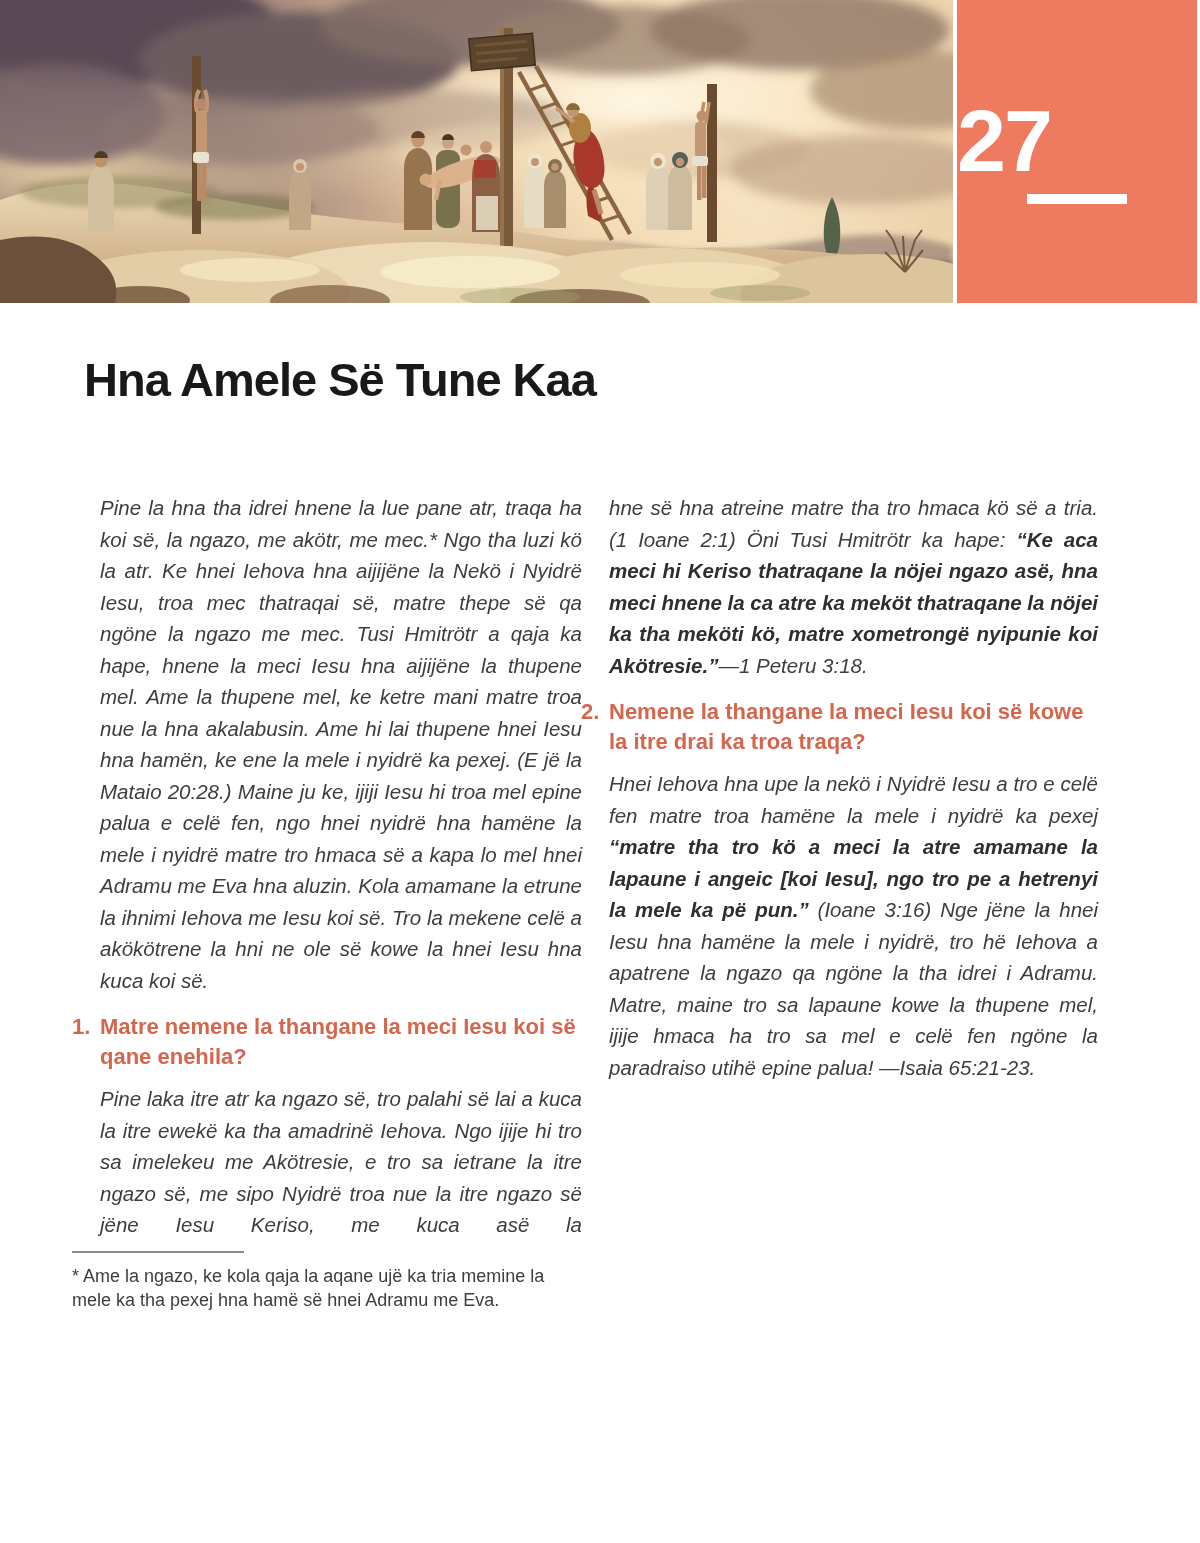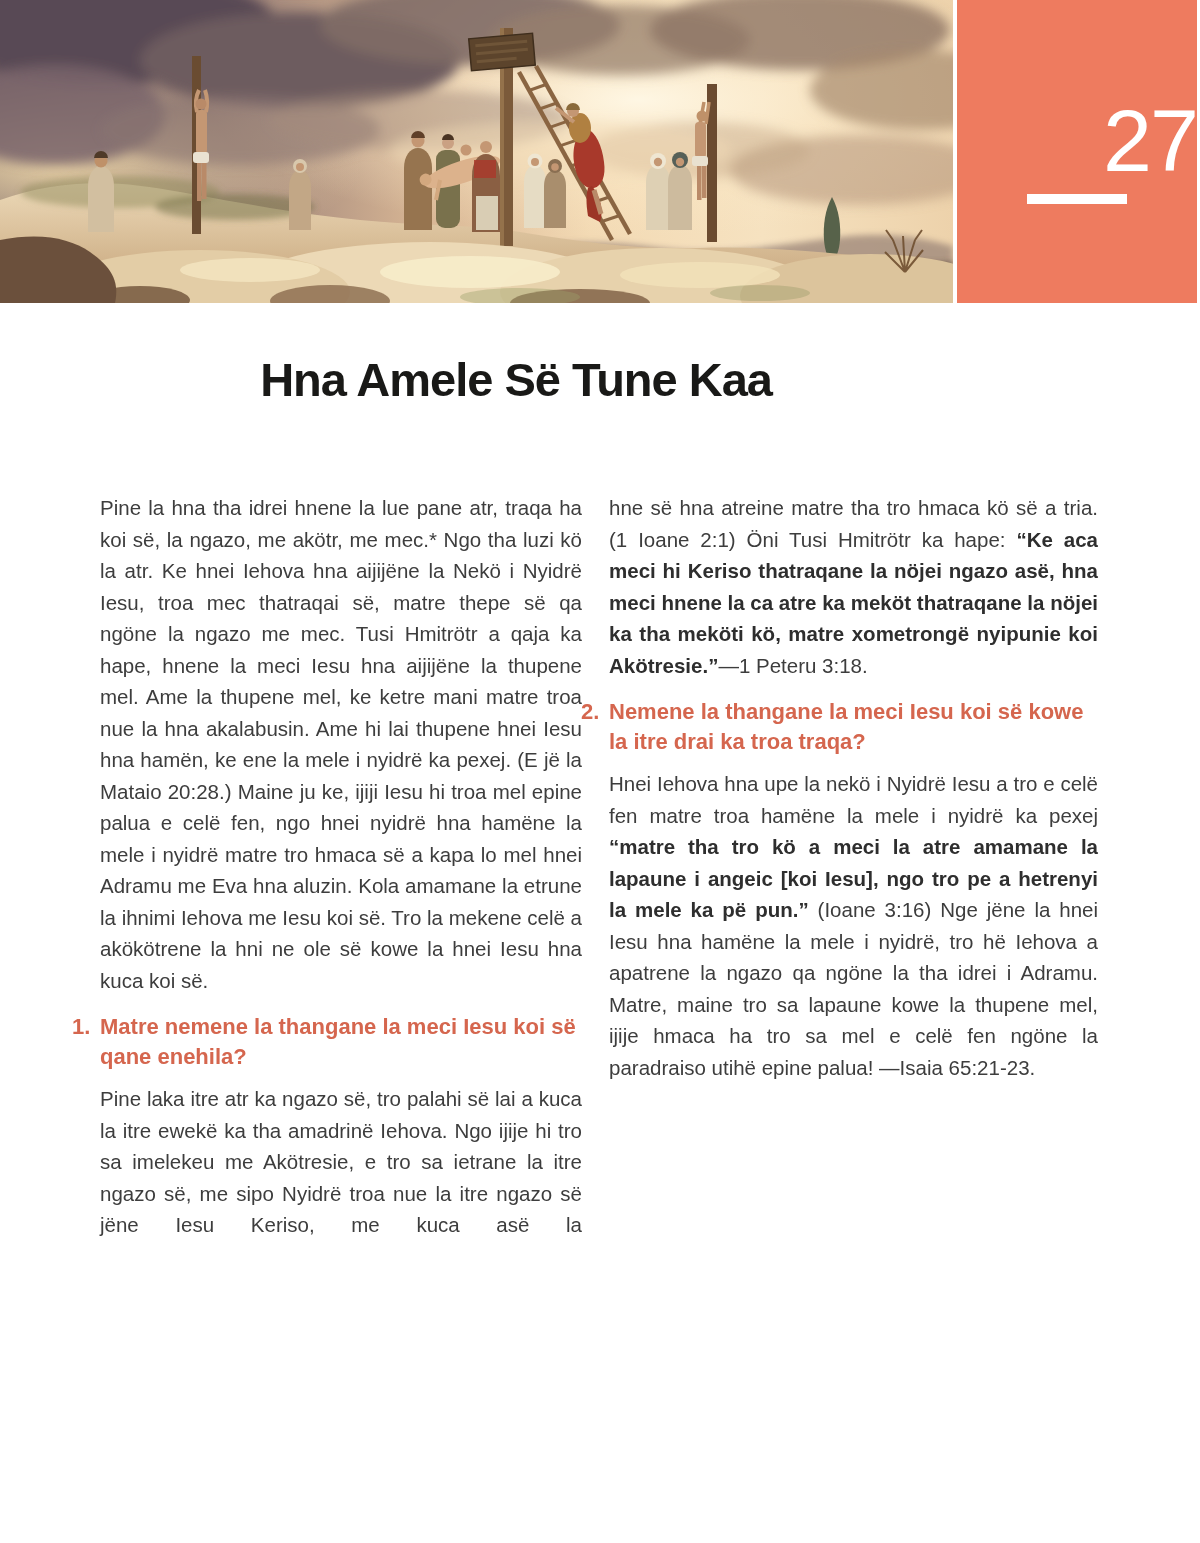--- a/index.html
+++ b/index.html
@@ -19,51 +19,51 @@
   }
   .hero svg { display:block; width:100%; height:100%; }
 
   .chapter-badge {
     position:absolute; left:957px; top:0;
     width:240px; height:303px;
     background:#EE7B5F;
   }
   .chapter-number {
     margin-top:96px;
-    text-align:right;
-    font-size:88px; font-weight:normal; line-height:90px;
+    text-align:left;
+    font-size:88px; font-weight:bold; line-height:90px;
     letter-spacing:-2px;
     color:#ffffff;
   }
   .chapter-underline {
     width:100px; height:10px;
     background:#ffffff;
     margin:8px auto 0 auto;
   }
 
   
   .page-title {
-    position:absolute; left:72px; top:352px;
+    position:absolute; left:84px; top:352px;
     width:700px;
     font-size:47px; font-weight:bold; line-height:56px;
     letter-spacing:-1px;
     color:#191917;
-    text-align:right;
   }
 
   
   .col { position:absolute; top:492px; }
   .col-left  { left:100px; width:482px; }
   .col-right { left:609px; width:489px; }
 
   p.body {
     margin:0;
     font-size:20.5px; line-height:31.5px;
     text-align:justify;
     color:#3d3d3d;
+    font-style:italic;
   }
   p.body.justify-last { text-align-last:justify; }
   .b { font-weight:bold; color:#2e2e2e; }
 
   .subheading {
     display:flex;
     margin:16px 0 11px -28px;
     color:#D5664E;
     font-weight:bold;
     font-size:22px; line-height:30px;
@@ -290,20 +290,24 @@
 <div class="col col-left">
   <p class="body">Pine la hna tha idrei hnene la lue pane atr, traqa ha koi së, la ngazo, me akötr, me mec.* Ngo tha luzi kö la atr. Ke hnei Iehova hna aijijëne la Nekö i Nyidrë Iesu, troa mec thatraqai së, matre thepe së qa ngöne la ngazo me mec. Tusi Hmitrötr a qaja ka hape, hnene la meci Iesu hna aijijëne la thupene mel. Ame la thupene mel, ke ketre mani matre troa nue la hna akalabusin. Ame hi lai thupene hnei Iesu hna hamën, ke ene la mele i nyidrë ka pexej. (E jë la Mataio 20:28.) Maine ju ke, ijiji Iesu hi troa mel epine palua e celë fen, ngo hnei nyidrë hna hamëne la mele i nyidrë matre tro hmaca së a kapa lo mel hnei Adramu me Eva hna aluzin. Kola amamane la etrune la ihnimi Iehova me Iesu koi së. Tro la mekene celë a akökötrene la hni ne ole së kowe la hnei Iesu hna kuca koi së.</p>
 
   <div class="subheading">
     <span class="num">1.</span>
     <span class="txt">Matre nemene la thangane la meci Iesu koi së qane enehila?</span>
   </div>
 
   <p class="body justify-last">Pine laka itre atr ka ngazo së, tro palahi së lai a kuca la itre ewekë ka tha amadrinë Iehova. Ngo ijije hi tro sa imelekeu me Akötresie, e tro sa ietrane la itre ngazo së, me sipo Nyidrë troa nue la itre ngazo së jëne Iesu Keriso, me kuca asë la</p>
 
+  <div class="footnote-block">
+    <div class="footnote-divider"></div>
+    <p class="footnote">* Ame la ngazo, ke kola qaja la aqane ujë ka tria memine la mele ka tha pexej hna hamë së hnei Adramu me Eva.</p>
+  </div>
 </div>
 
 <div class="col col-right">
   <p class="body"><span>hne së hna atreine matre tha tro hmaca kö së a tria. (1 Ioane 2:1) Öni Tusi Hmitrötr ka hape: </span><span class="b">“Ke aca meci hi Keriso thatraqane la nöjei ngazo asë, hna meci hnene la ca atre ka meköt thatraqane la nöjei ka tha meköti kö, matre xometrongë nyipunie koi Akötresie.”</span><span>—1 Peteru 3:18.</span></p>
 
   <div class="subheading">
     <span class="num">2.</span>
     <span class="txt">Nemene la thangane la meci Iesu koi së kowe la itre drai ka troa traqa?</span>
   </div>
 

